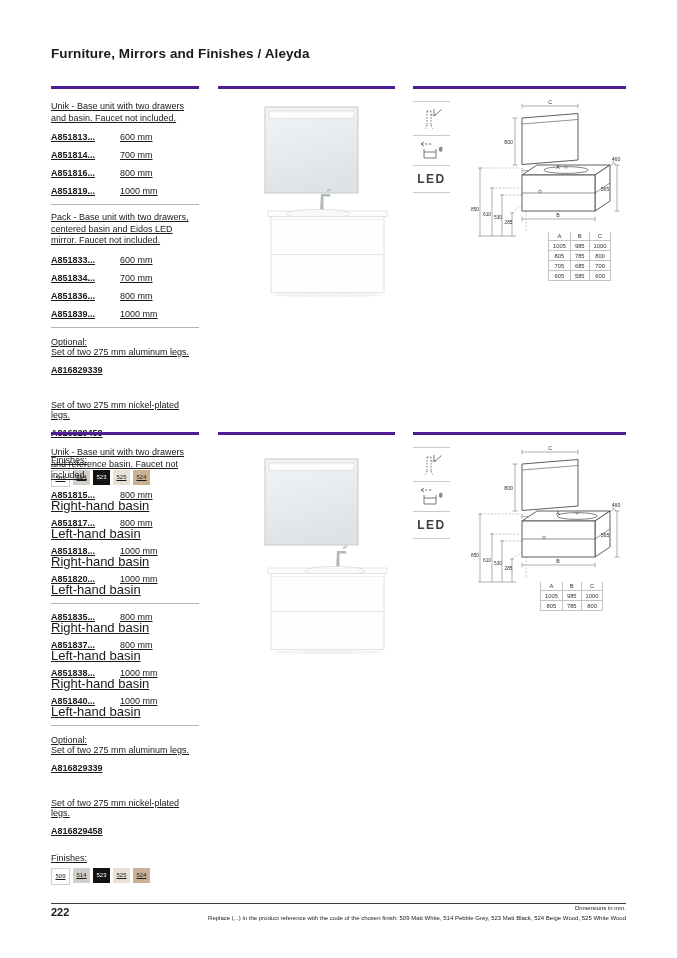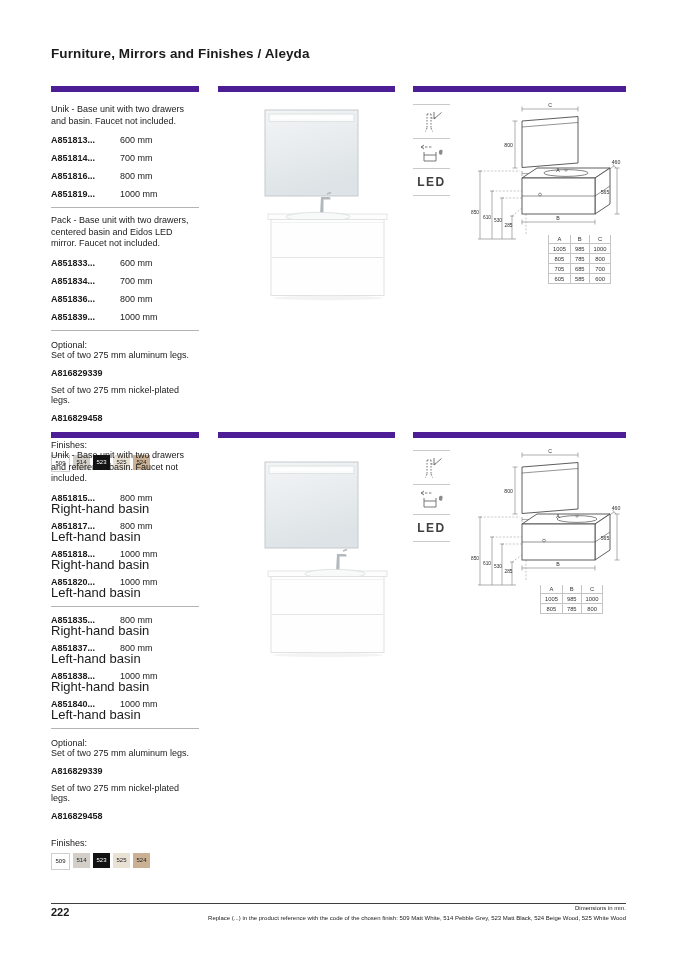--- a/index.html
+++ b/index.html
@@ -1,35 +1,35 @@
 <!DOCTYPE html>
 <html><head>
 <meta charset="utf-8">
 <style>
   html,body{margin:0;padding:0;}
   body{width:677px;height:958px;background:#ffffff;font-family:"Liberation Sans",sans-serif;color:#1a1a1a;position:relative;overflow:hidden;}
   .page{position:absolute;inset:0;}
   .title{position:absolute;left:51px;top:46px;font-size:13.5px;font-weight:bold;letter-spacing:.1px;}
   .section{position:absolute;left:0;width:677px;}
-  .col{position:absolute;border-top:6px solid #4c1d95;}
+  .col{position:absolute;border-top:3px solid #4c1d95;text-decoration:underline;}
   .col-left{left:51px;width:148px;}
   .col-photo{left:218px;width:177px;height:330px;}
   .col-right{left:413px;width:213px;height:330px;}
   .desc{font-size:9px;line-height:11.5px;margin-top:12px;}
   .plist{margin-top:8px;}
   .prow{display:flex;align-items:baseline;margin-bottom:8px;}
   .prow2{display:flex;align-items:flex-end;margin-bottom:1px;margin-top:7px;}
   .pcode{width:69px;font-weight:bold;font-size:9px;}
   .psize{font-size:9px;}
   .pnote{font-size:13px;line-height:10px;margin-bottom:5px;}
   .sep{border-top:1px solid #b3b3b3;margin-top:5px;}
   .opt-label{font-size:9px;margin-top:9px;}
   .opt-line{font-size:9px;}
   .opt-code{font-size:9px;font-weight:bold;margin-top:8px;}
-  .opt-line.gap{margin-top:7px;}
+  .opt-line.gap{margin-top:25px;}
   .fin-label{font-size:9px;margin-top:17px;}
   .swatches{display:flex;gap:3px;margin-top:5px;}
   .swatch{width:17px;height:15px;font-size:6px;display:flex;align-items:center;justify-content:center;}
   .photo{position:absolute;left:0;}
   .icon-strip{position:absolute;left:0;top:12px;width:37px;}
   .feat{border-bottom:1px solid #c9c9c9;display:flex;align-items:center;justify-content:center;}
   .feat.first{border-top:1px solid #c9c9c9;}
   .feat-1{height:33px;} .feat-2{height:29px;} .feat-3{height:26px;}
   .led-text{font-size:12px;font-weight:bold;letter-spacing:1.5px;color:#3f3f3f;text-align:right;}
   .tech{position:absolute;left:57px;top:9px;width:156px;height:142px;}

